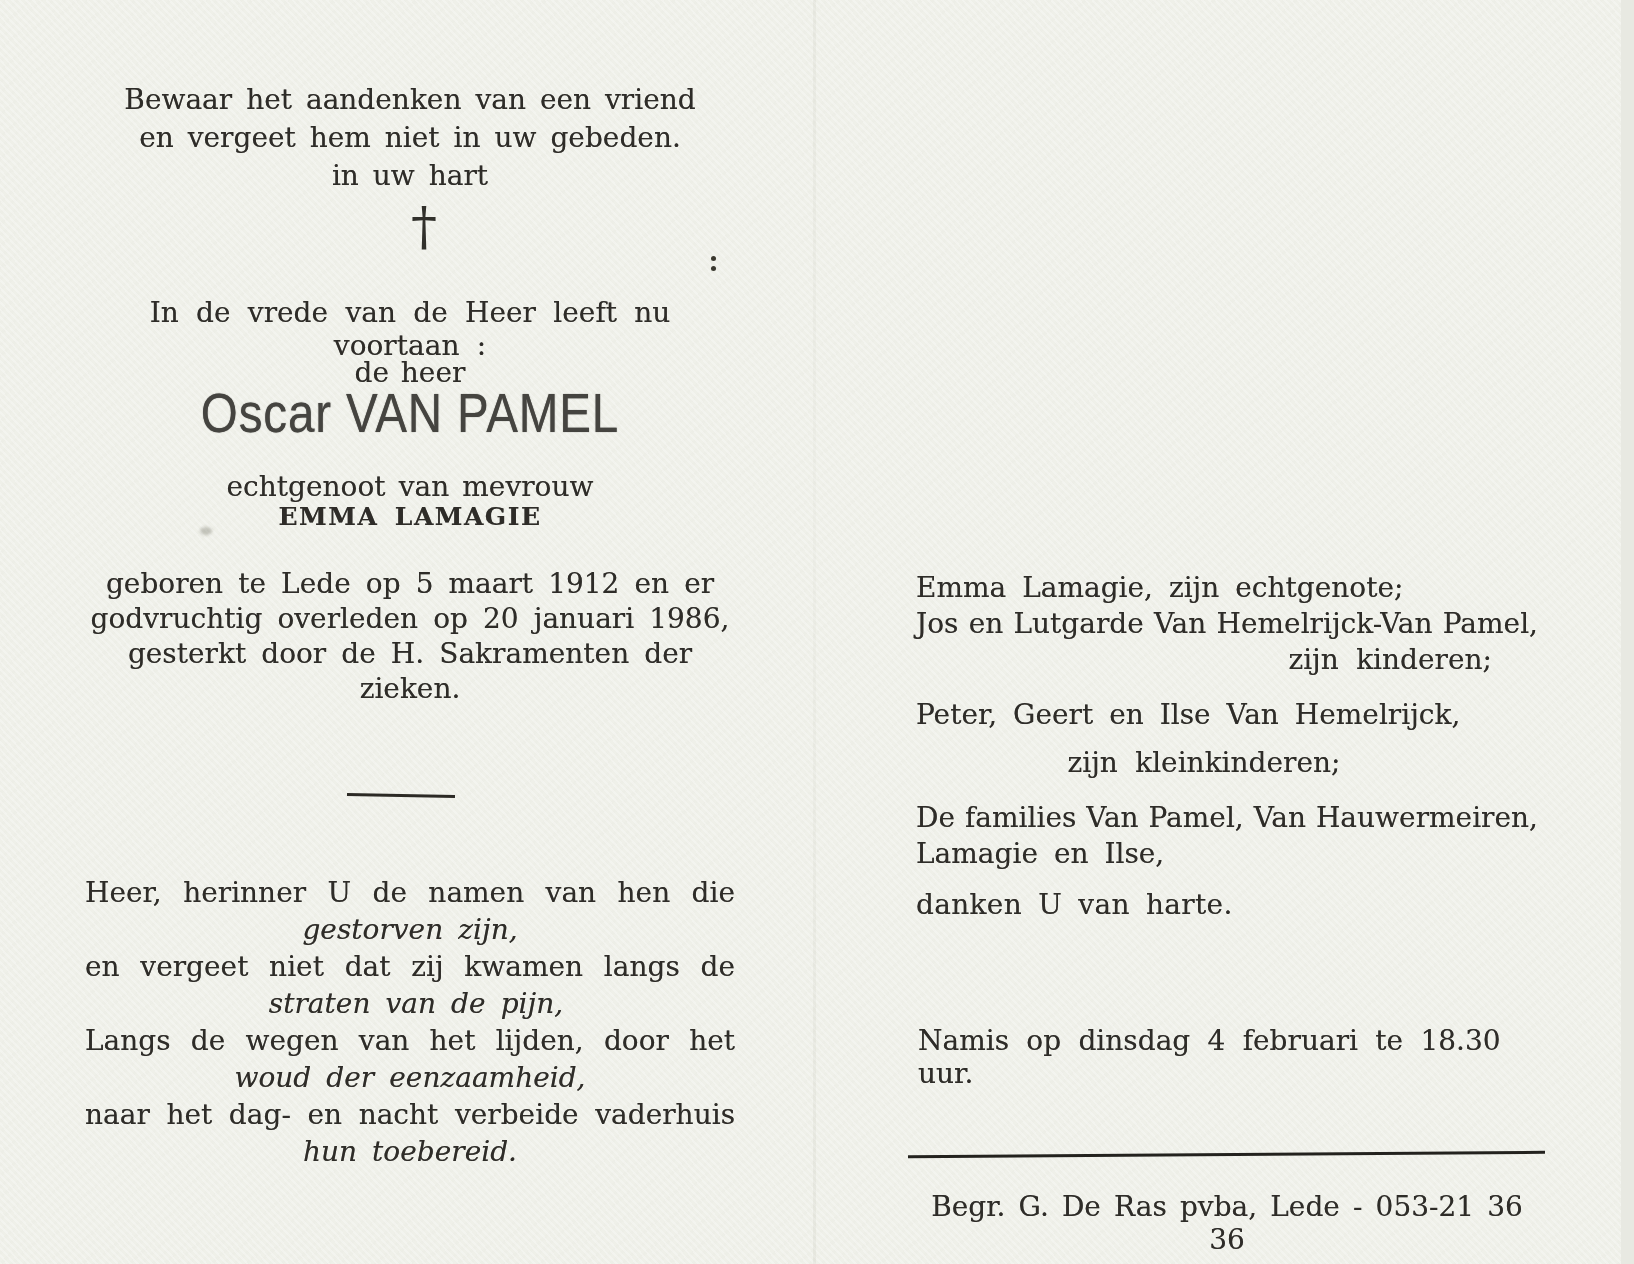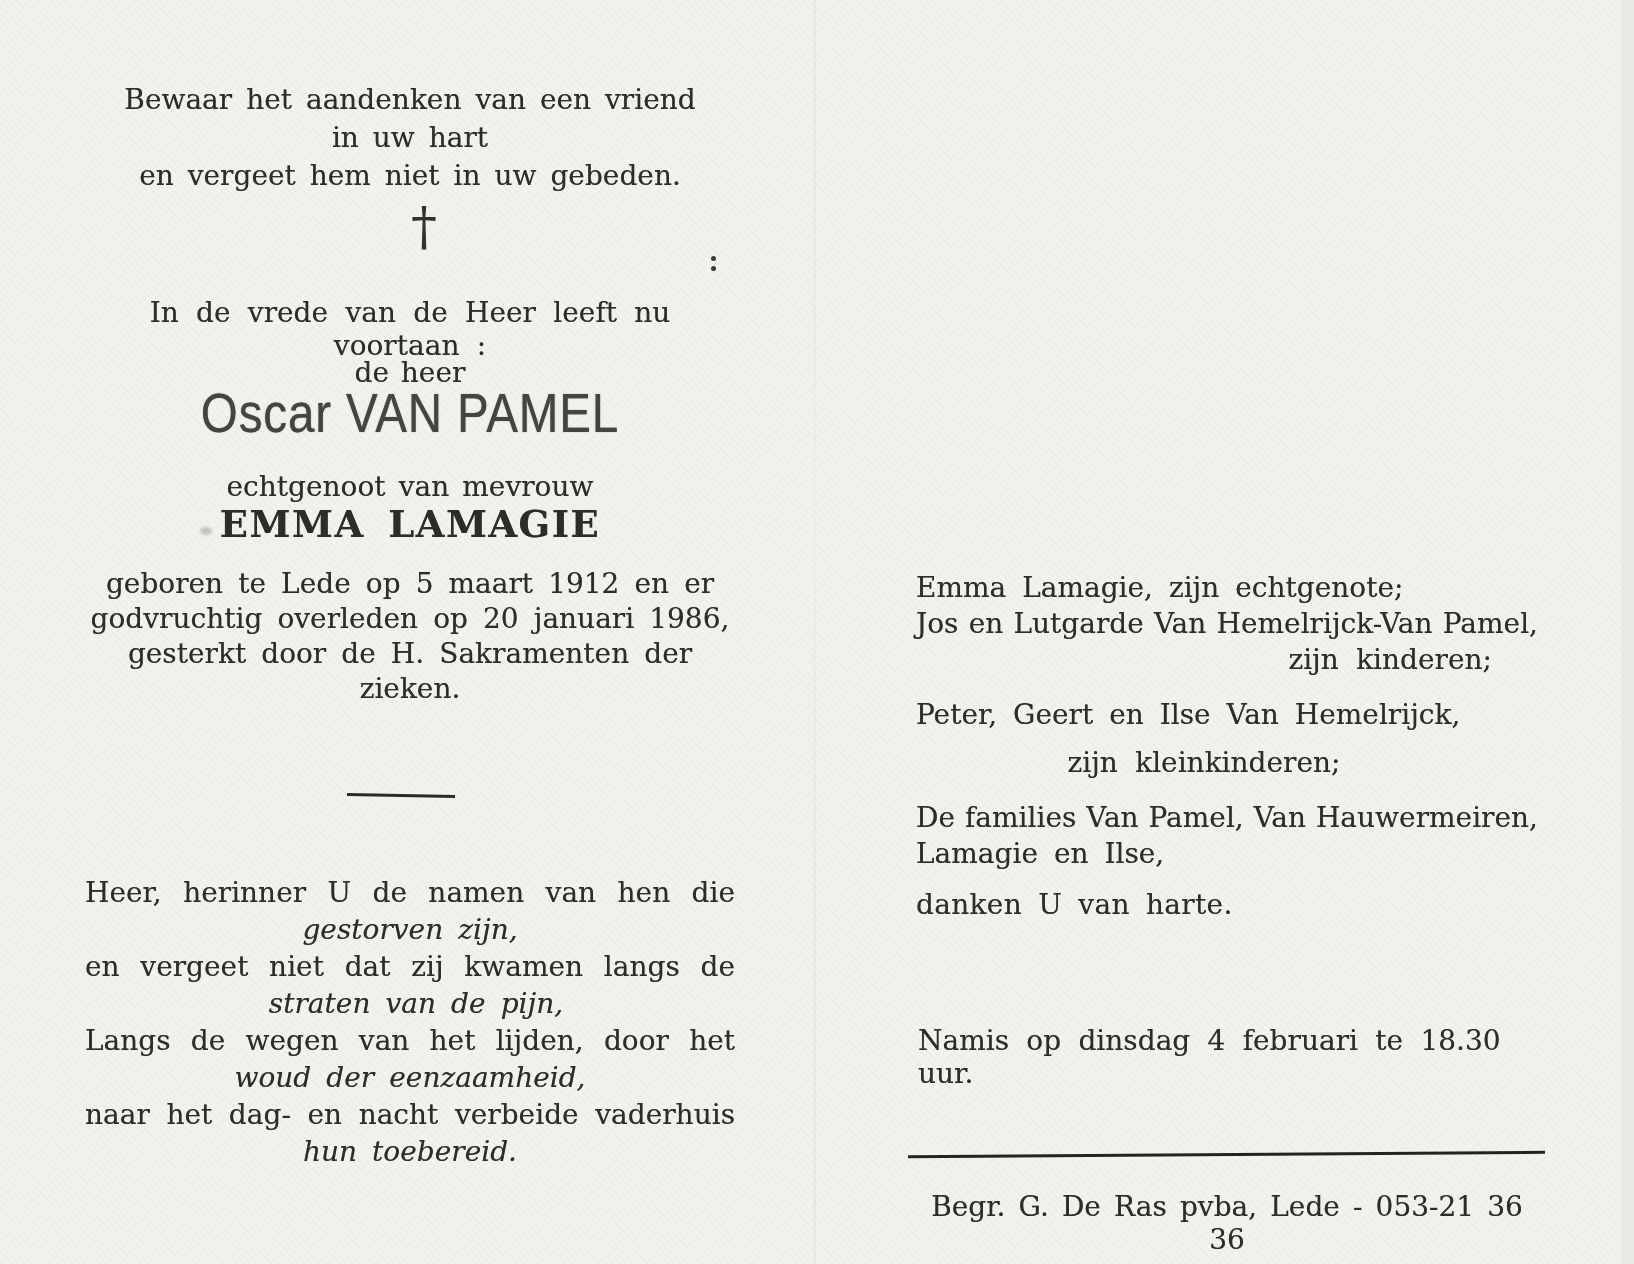--- a/index.html
+++ b/index.html
@@ -39,21 +39,21 @@
   .honorific{top:356px;text-align:center;word-spacing:.1em;}
   .deceased{
     top:384px;text-align:center;
     font-family:"Liberation Sans","DejaVu Sans",sans-serif;
     font-size:56px;line-height:58px;letter-spacing:1px;
     color:#454440;text-shadow:0 0 1px rgba(62,61,56,.85);
     transform:scaleX(.85);transform-origin:50% 50%;
     white-space:nowrap;
   }
   .spouse-intro{top:470px;text-align:center;word-spacing:.15em;}
-  .spouse-name{top:502px;text-align:center;font-weight:bold;font-size:37px;letter-spacing:1.5px;word-spacing:.25em;}
+  .spouse-name{top:502px;text-align:center;font-weight:bold;font-size:25px;letter-spacing:1.5px;word-spacing:.25em;}
   .bio{top:566px;text-align:center;line-height:35px;word-spacing:.22em;}
   .divider{top:794px;left:262px !important;width:108px !important;height:3px;background:#2c2a25;transform:rotate(1deg);}
   .poem{top:874px;width:618px;line-height:37px;}
   .poem .j{text-align:justify;text-align-last:justify;}
   .poem .plain{text-align:center;word-spacing:.22em;font-style:italic;}
   .poem .indent{padding-left:12px;}
 
   .mourners{top:570px;line-height:36px;}
   .m-left{word-spacing:.25em;}
   .m-j{text-align:justify;text-align-last:justify;}
@@ -71,22 +71,22 @@
 <div class="card">
 
   <div class="fold"></div>
   <div class="speck speck-a"></div>
   <div class="smudge"></div>
 
   <div class="col-left">
 
     <div class="epigraph txt">
       <div>Bewaar het aandenken van een vriend</div>
+      <div>en vergeet hem niet in uw gebeden.</div>
       <div>in uw hart</div>
-      <div>en vergeet hem niet in uw gebeden.</div>
     </div>
 
     <div class="cross">†</div>
 
     <div class="intro txt">In de vrede van de Heer leeft nu voortaan :</div>
 
     <div class="honorific txt">de heer</div>
 
     <div class="deceased">Oscar VAN PAMEL</div>
 

